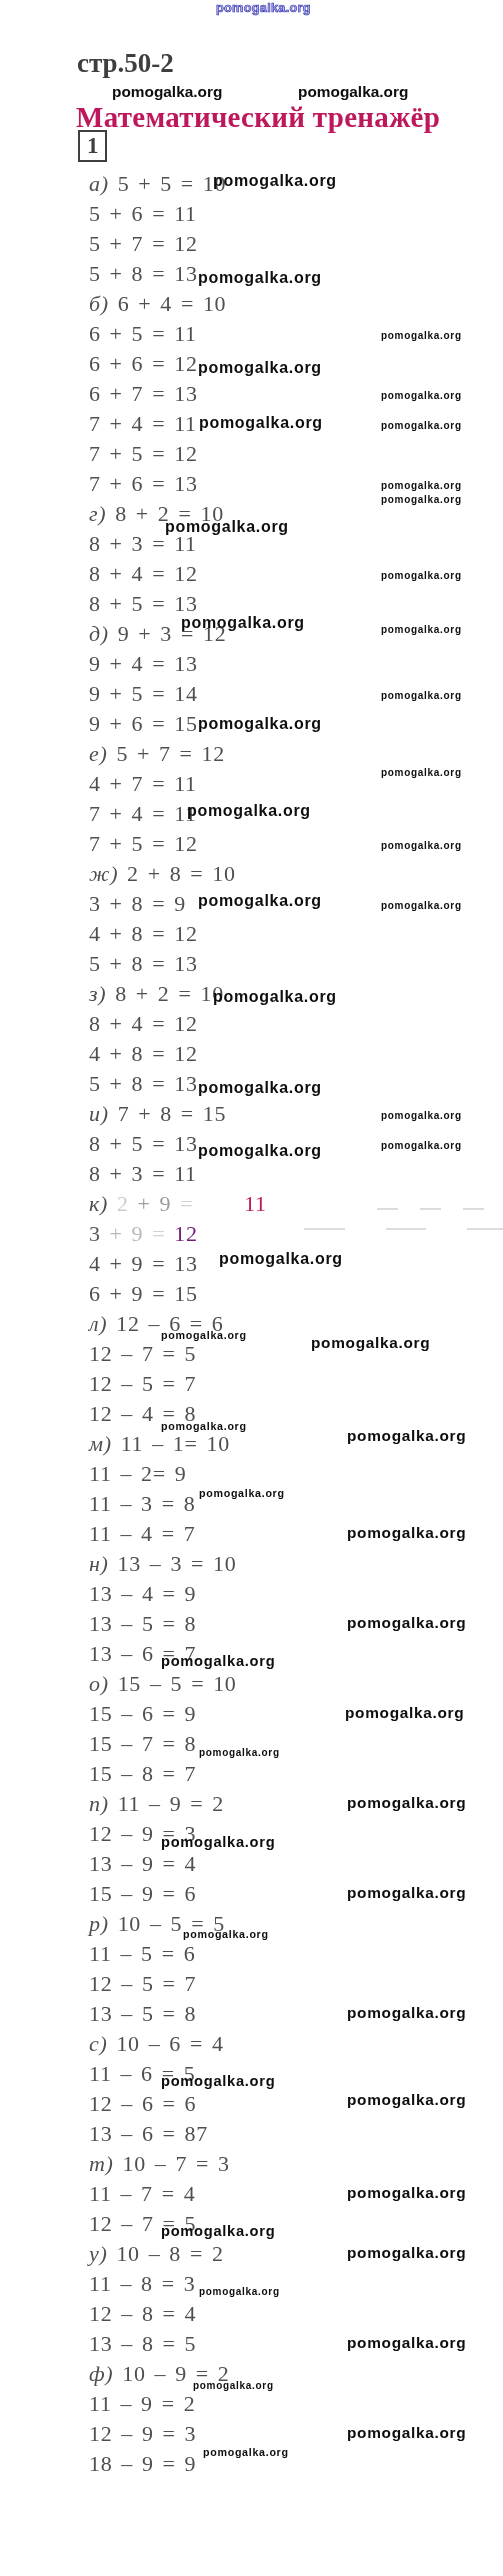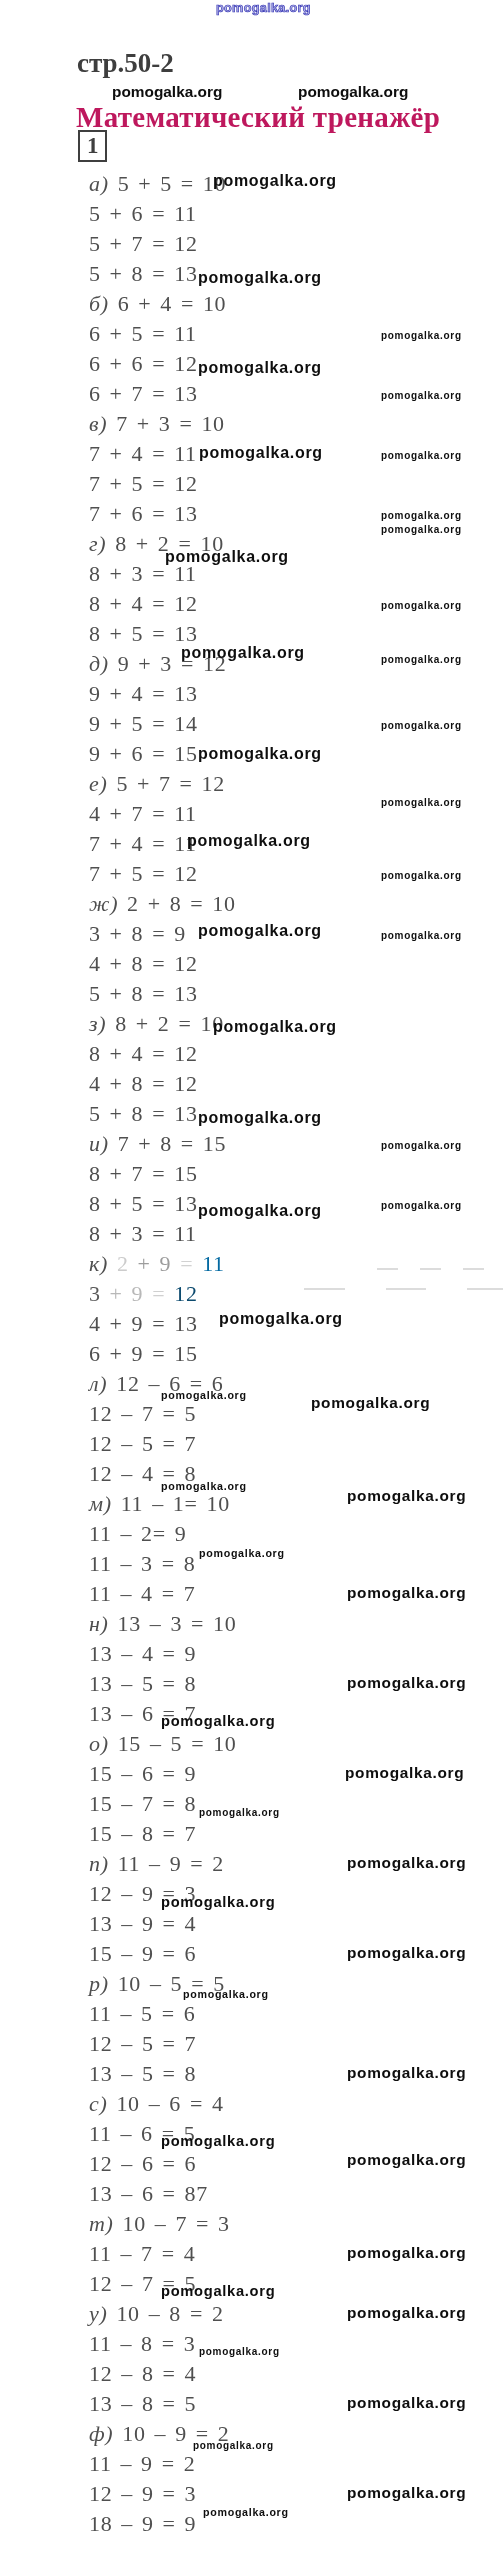--- a/index.html
+++ b/index.html
@@ -40,21 +40,20 @@
   </div>
   <div class="lines">
       <div class="row"><span><span class="lab">а) </span>5 + 5 = 10</span><span class="wm" style="left: 201px; top: 1.3px; font-size: 16px;">pomogalka.org</span></div>
       <div class="row"><span>5 + 6 = 11</span></div>
       <div class="row"><span>5 + 7 = 12</span></div>
       <div class="row"><span>5 + 8 = 13</span><span class="wm" style="left: 186px; top: 8px; font-size: 16px;">pomogalka.org</span></div>
       <div class="row"><span><span class="lab">б) </span>6 + 4 = 10</span></div>
       <div class="row"><span>6 + 5 = 11</span><span class="wm" style="left: 369px; top: 8.7px; font-size: 10px;">pomogalka.org</span></div>
       <div class="row"><span>6 + 6 = 12</span><span class="wm" style="left: 186px; top: 8px; font-size: 16px;">pomogalka.org</span></div>
       <div class="row"><span>6 + 7 = 13</span><span class="wm" style="left: 369px; top: 8.7px; font-size: 10px;">pomogalka.org</span></div>
-      <div class="row"><span><span class="lab">в) </span>7 + 3 = 10</span></div>
       <div class="row"><span>7 + 4 = 11</span><span class="wm" style="left: 187px; top: 2.7px; font-size: 16px;">pomogalka.org</span><span class="wm" style="left: 369px; top: 8.7px; font-size: 10px;">pomogalka.org</span></div>
       <div class="row"><span>7 + 5 = 12</span></div>
       <div class="row"><span>7 + 6 = 13</span><span class="wm" style="left: 369px; top: 8.7px; font-size: 10px;">pomogalka.org</span></div>
       <div class="row"><span><span class="lab">г) </span>8 + 2 = 10</span><span class="wm" style="left: 153px; top: 17.4px; font-size: 16px;">pomogalka.org</span><span class="wm" style="left: 369px; top: -7.4px; font-size: 10px;">pomogalka.org</span></div>
       <div class="row"><span>8 + 3 = 11</span></div>
       <div class="row"><span>8 + 4 = 12</span><span class="wm" style="left: 369px; top: 8.7px; font-size: 10px;">pomogalka.org</span></div>
       <div class="row"><span>8 + 5 = 13</span></div>
       <div class="row"><span><span class="lab">д) </span>9 + 3 = 12</span><span class="wm" style="left: 169px; top: -6.7px; font-size: 16px;">pomogalka.org</span><span class="wm" style="left: 369px; top: 3.3px; font-size: 10px;">pomogalka.org</span></div>
       <div class="row"><span>9 + 4 = 13</span></div>
       <div class="row"><span>9 + 5 = 14</span><span class="wm" style="left: 369px; top: 8.7px; font-size: 10px;">pomogalka.org</span></div>
@@ -65,29 +64,28 @@
       <div class="row"><span>7 + 5 = 12</span><span class="wm" style="left: 369px; top: 8.7px; font-size: 10px;">pomogalka.org</span></div>
       <div class="row"><span><span class="lab">ж) </span>2 + 8 = 10</span></div>
       <div class="row"><span>3 + 8 = 9</span><span class="wm" style="left: 186px; top: 1.3px; font-size: 16px;">pomogalka.org</span><span class="wm" style="left: 369px; top: 8.7px; font-size: 10px;">pomogalka.org</span></div>
       <div class="row"><span>4 + 8 = 12</span></div>
       <div class="row"><span>5 + 8 = 13</span></div>
       <div class="row"><span><span class="lab">з) </span>8 + 2 = 10</span><span class="wm" style="left: 201px; top: 6.7px; font-size: 16px;">pomogalka.org</span></div>
       <div class="row"><span>8 + 4 = 12</span></div>
       <div class="row"><span>4 + 8 = 12</span></div>
       <div class="row"><span>5 + 8 = 13</span><span class="wm" style="left: 186px; top: 8px; font-size: 16px;">pomogalka.org</span></div>
       <div class="row"><span><span class="lab">и) </span>7 + 8 = 15</span><span class="wm" style="left: 369px; top: 8.7px; font-size: 10px;">pomogalka.org</span></div>
-      <div class="row"><span>8 + 7 = 15</span></div>
       <div class="row"><span>8 + 5 = 13</span><span class="wm" style="left: 186px; top: 10.7px; font-size: 16px;">pomogalka.org</span><span class="wm" style="left: 369px; top: 8.7px; font-size: 10px;">pomogalka.org</span></div>
       <div class="row"><span>8 + 3 = 11</span></div>
-      <div class="row"><span><span class="lab">к) </span><span style="color: rgb(204, 204, 204);">2 </span><span style="color: rgb(156, 156, 156);">+ 9 </span><span style="color: rgb(210, 210, 210);">= </span><span style="color: #0369a1;">11</span></span><span class="ghost" style="left: 365px; top: 15.4px; width: 107px;">
+      <div class="row"><span><span class="lab">к) </span><span style="color: rgb(204, 204, 204);">2 </span><span style="color: rgb(156, 156, 156);">+ 9 </span><span style="color: rgb(210, 210, 210);">= </span><span style="color: #be185d; margin-left: 42px;">11</span></span><span class="ghost" style="left: 365px; top: 15.4px; width: 107px;">
           <i></i>
           <i></i>
           <i></i>
         </span></div>
-      <div class="row"><span><span style="color: rgb(90, 90, 90);">3 </span><span style="color: rgb(184, 184, 184);">+ 9 </span><span style="color: rgb(208, 208, 208);">= </span><span style="color: #0c4a6e;">12</span></span><span class="ghost" style="left: 292px; top: 5.4px; width: 204px;">
+      <div class="row"><span><span style="color: rgb(90, 90, 90);">3 </span><span style="color: rgb(184, 184, 184);">+ 9 </span><span style="color: rgb(208, 208, 208);">= </span><span style="color: #701a75;">12</span></span><span class="ghost" style="left: 292px; top: 5.4px; width: 204px;">
           <i></i>
           <i></i>
           <i></i>
         </span></div>
       <div class="row"><span>4 + 9 = 13</span><span class="wm" style="left: 207px; top: -1.3px; font-size: 16px;">pomogalka.org</span></div>
       <div class="row"><span>6 + 9 = 15</span></div>
       <div class="row"><span><span class="lab">л) </span>12 – 6 = 6</span></div>
       <div class="row"><span>12 – 7 = 5</span><span class="wm" style="left: 149px; top: -12px; font-size: 10.7px;">pomogalka.org</span><span class="wm" style="left: 299px; top: -6.7px; font-size: 15.4px;">pomogalka.org</span></div>
       <div class="row"><span>12 – 5 = 7</span></div>
       <div class="row"><span>12 – 4 = 8</span></div>

